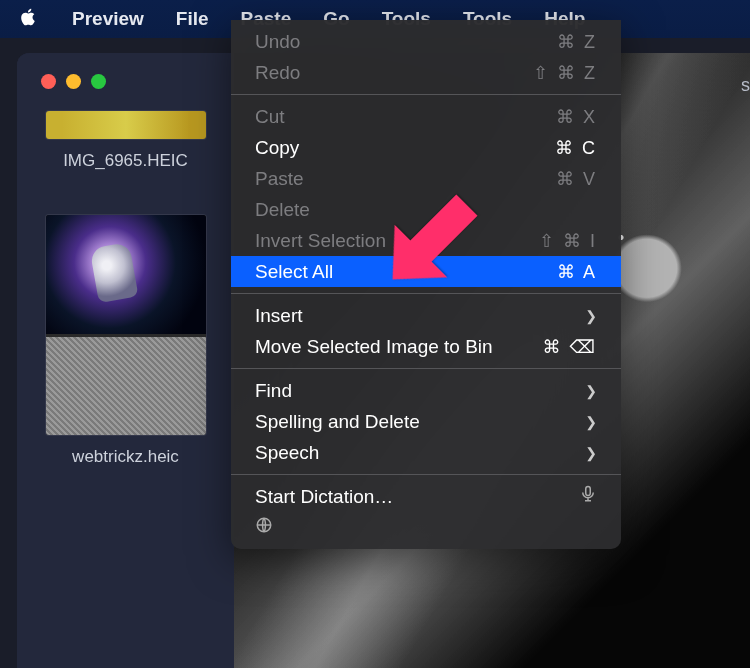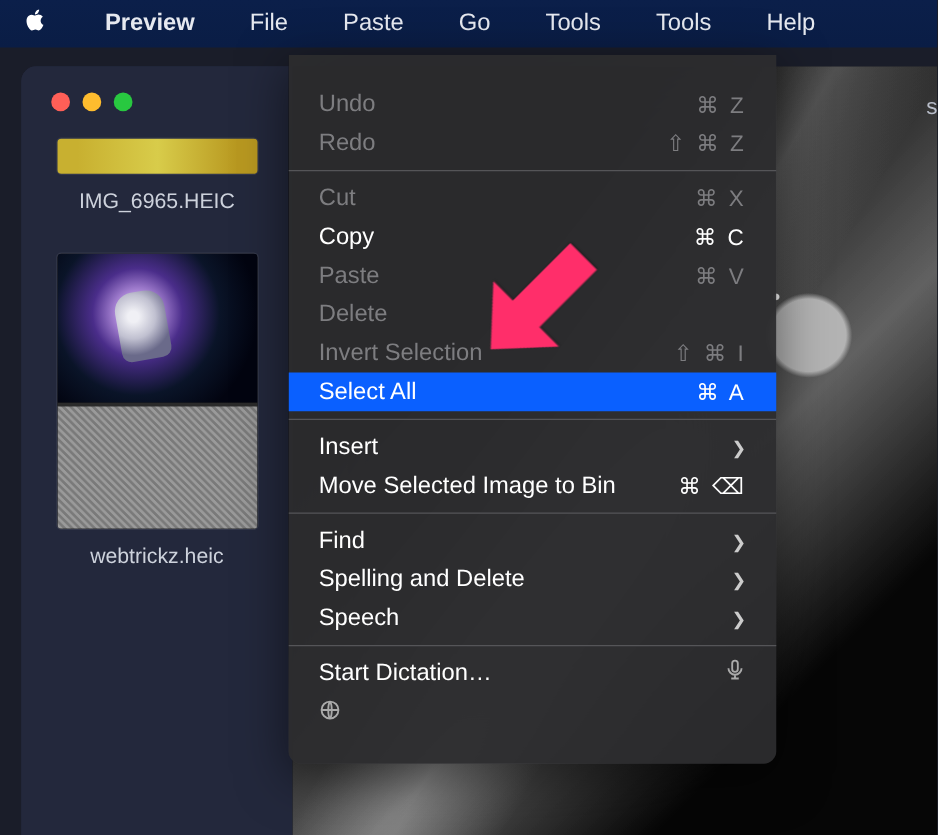--- a/index.html
+++ b/index.html
@@ -16,34 +16,35 @@
       position: relative;
     }
 
     
     .menubar {
       height: 38px;
       background: linear-gradient(to bottom, #0b1f4a, #0a1d45);
       display: flex;
       align-items: center;
       padding-left: 18px;
-      gap: 16px;
+      gap: 4px;
       position: relative;
       z-index: 10;
     }
     .apple-logo {
       color: #fff;
       font-size: 20px;
       margin-right: 16px;
     }
     .menubar-item {
       color: #e6e9f0;
       font-size: 19px;
       padding: 7px 14px;
       cursor: default;
+      font-weight: bold;
     }
     .menubar-item.app-name {
       font-weight: 700;
     }
     .menubar-item.active {
       background: #1a3a6e;
       border-radius: 5px;
     }
 
     
@@ -86,21 +87,21 @@
     }
 
     
     .sidebar {
       width: 217px;
       padding-top: 58px;
       background: #23283c;
       display: flex;
       flex-direction: column;
       align-items: center;
-      gap: 16px;
+      gap: 28px;
       flex-shrink: 0;
     }
     .thumb-item {
       display: flex;
       flex-direction: column;
       align-items: center;
     }
     .thumb {
       width: 160px;
       border-radius: 3px;
@@ -159,27 +160,27 @@
         radial-gradient(circle at 60% 25%, #fff 0 2px, transparent 3px),
         radial-gradient(circle at 75% 30%, #fff 0 2px, transparent 3px),
         radial-gradient(ellipse at 80% 35%, #aaa 0 30px, transparent 35px),
         linear-gradient(135deg, #0a0a0a 0%, #2a2a2a 40%, #666 60%, #1a1a1a 80%);
       filter: grayscale(1) contrast(1.2);
     }
 
     
     .dropdown {
       position: absolute;
-      top: 44px;
+      top: 20px;
       left: 231px;
       width: 390px;
       background: rgba(44, 44, 46, 0.95);
       backdrop-filter: blur(40px);
       border-radius: 0 0 10px 10px;
-      padding: 24px 0;
+      padding: 6px 0;
       z-index: 100;
       box-shadow: 0 10px 40px rgba(0,0,0,0.5);
     }
     .menu-item {
       display: flex;
       align-items: center;
       justify-content: space-between;
       padding: 4px 24px;
       color: #fff;
       font-size: 19px;

